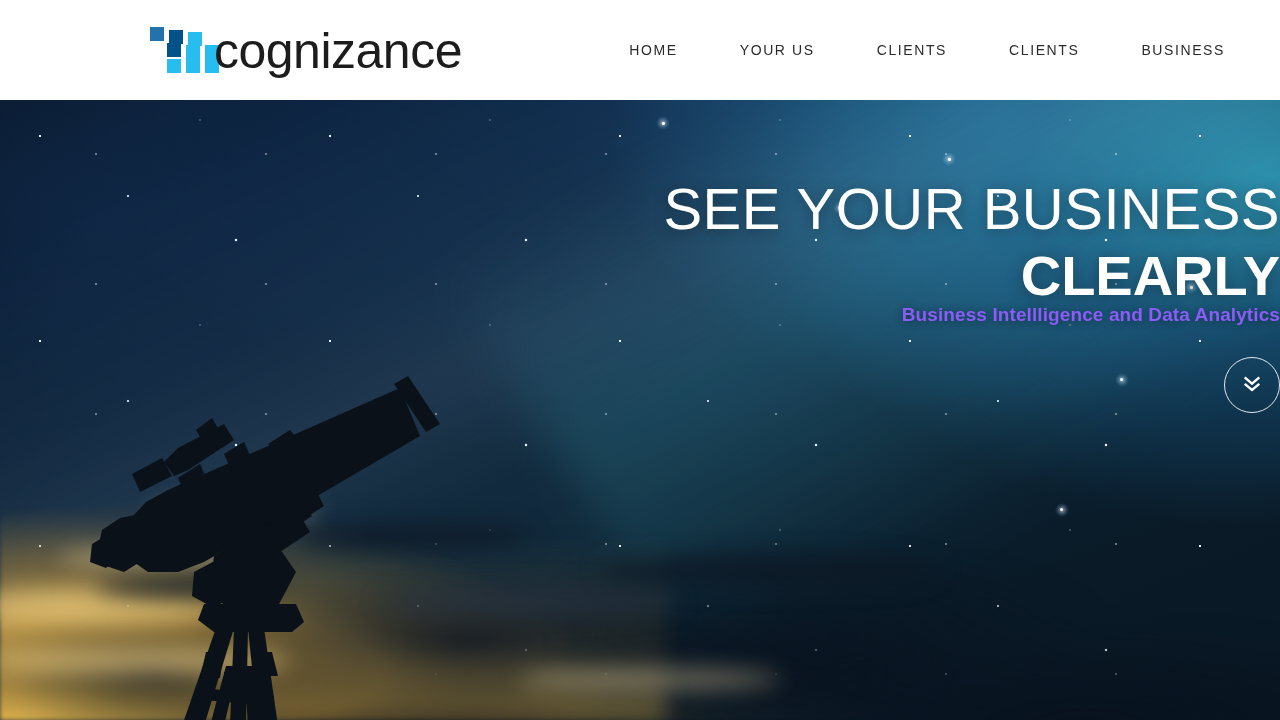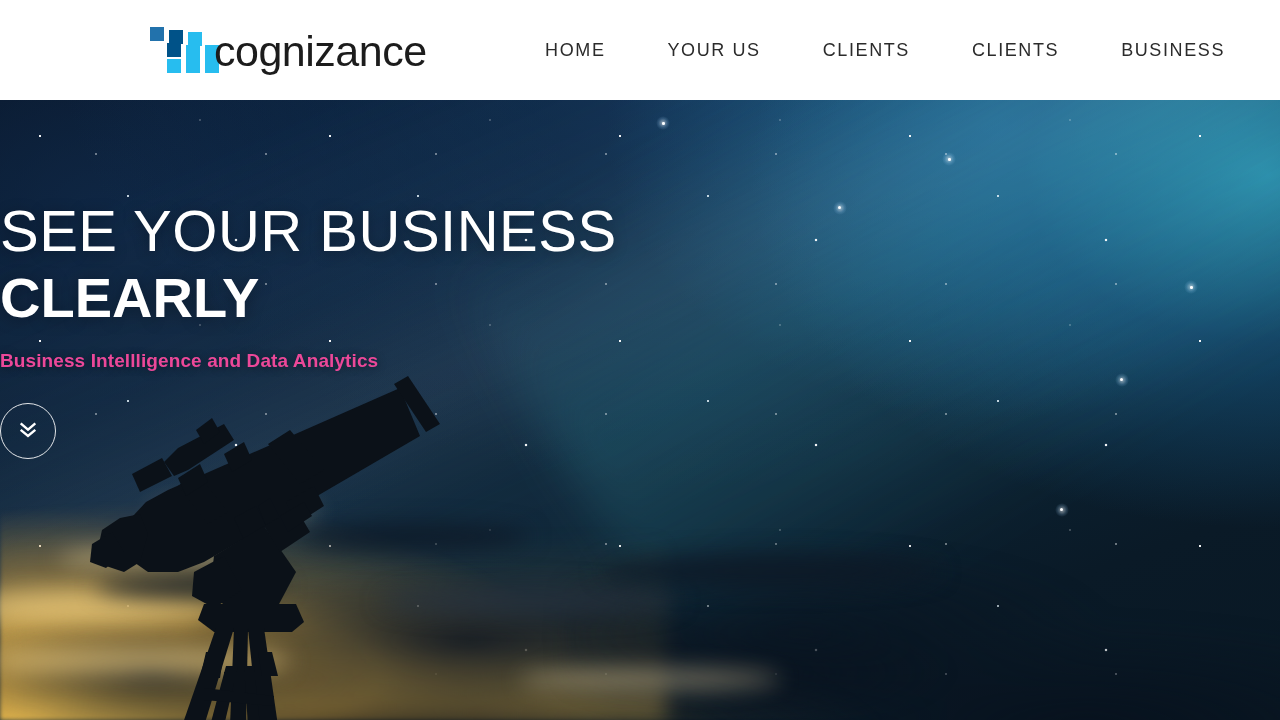--- a/index.html
+++ b/index.html
@@ -27,39 +27,39 @@
     width:52px; height:46px;
     position:relative;
     margin-right:12px;
     flex:0 0 auto;
   }
   .brand-mark i{ position:absolute; display:block; }
   .sq{ width:14px; height:14px; }
 
   .brand-word{
     font-family:"Liberation Sans", sans-serif;
-    font-size:43px;
+    font-size:50px;
     line-height:1;
     letter-spacing:-0.5px;
     color:#1c1c1c;
     font-weight:300;
     position:relative;
     top:1px;
   }
 
   .main-nav{
     margin-left:auto;
     margin-right:24px;
     display:flex;
     align-items:center;
   }
   .nav-link{
     display:block;
     padding:0 31px;
-    font-size:18px;
+    font-size:14px;
     letter-spacing:1.6px;
     color:#2b2b2b;
     text-decoration:none;
     font-weight:400;
     white-space:nowrap;
   }
 
   
   .hero{
     position:absolute;
@@ -211,22 +211,22 @@
     z-index:4;
   }
   .telescope svg{ display:block; width:100%; height:100%; }
 
   
   .hero-content{
     position:absolute; inset:0;
     z-index:12;
     display:flex;
     flex-direction:column;
-    align-items:flex-start;
-    padding-top:102px;
+    align-items:flex-end;
+    padding-top:80px;
   }
   .hero-title-1{
     font-size:58px;
     line-height:1;
     font-weight:300;
     color:#ffffff;
     letter-spacing:0.5px;
     text-align:center;
     text-shadow:0 2px 14px rgba(0,0,0,.35);
   }
@@ -234,24 +234,23 @@
     font-size:56px;
     line-height:1;
     font-weight:700;
     color:#ffffff;
     letter-spacing:0px;
     text-align:center;
     margin-top:10px;
     text-shadow:0 2px 16px rgba(0,0,0,.35);
   }
   .hero-sub{
-    margin-top:24px;
     font-size:19px;
     font-weight:700;
-    color:#ec4899;
+    color:#8b5cf6;
     letter-spacing:0.1px;
     text-align:center;
     text-shadow:0 1px 10px rgba(0,0,0,.45);
   }
   .scroll-btn{
     margin-top:31px;
     width:56px; height:56px;
     border-radius:50%;
     border:1.5px solid rgba(255,255,255,0.88);
     background:transparent;

